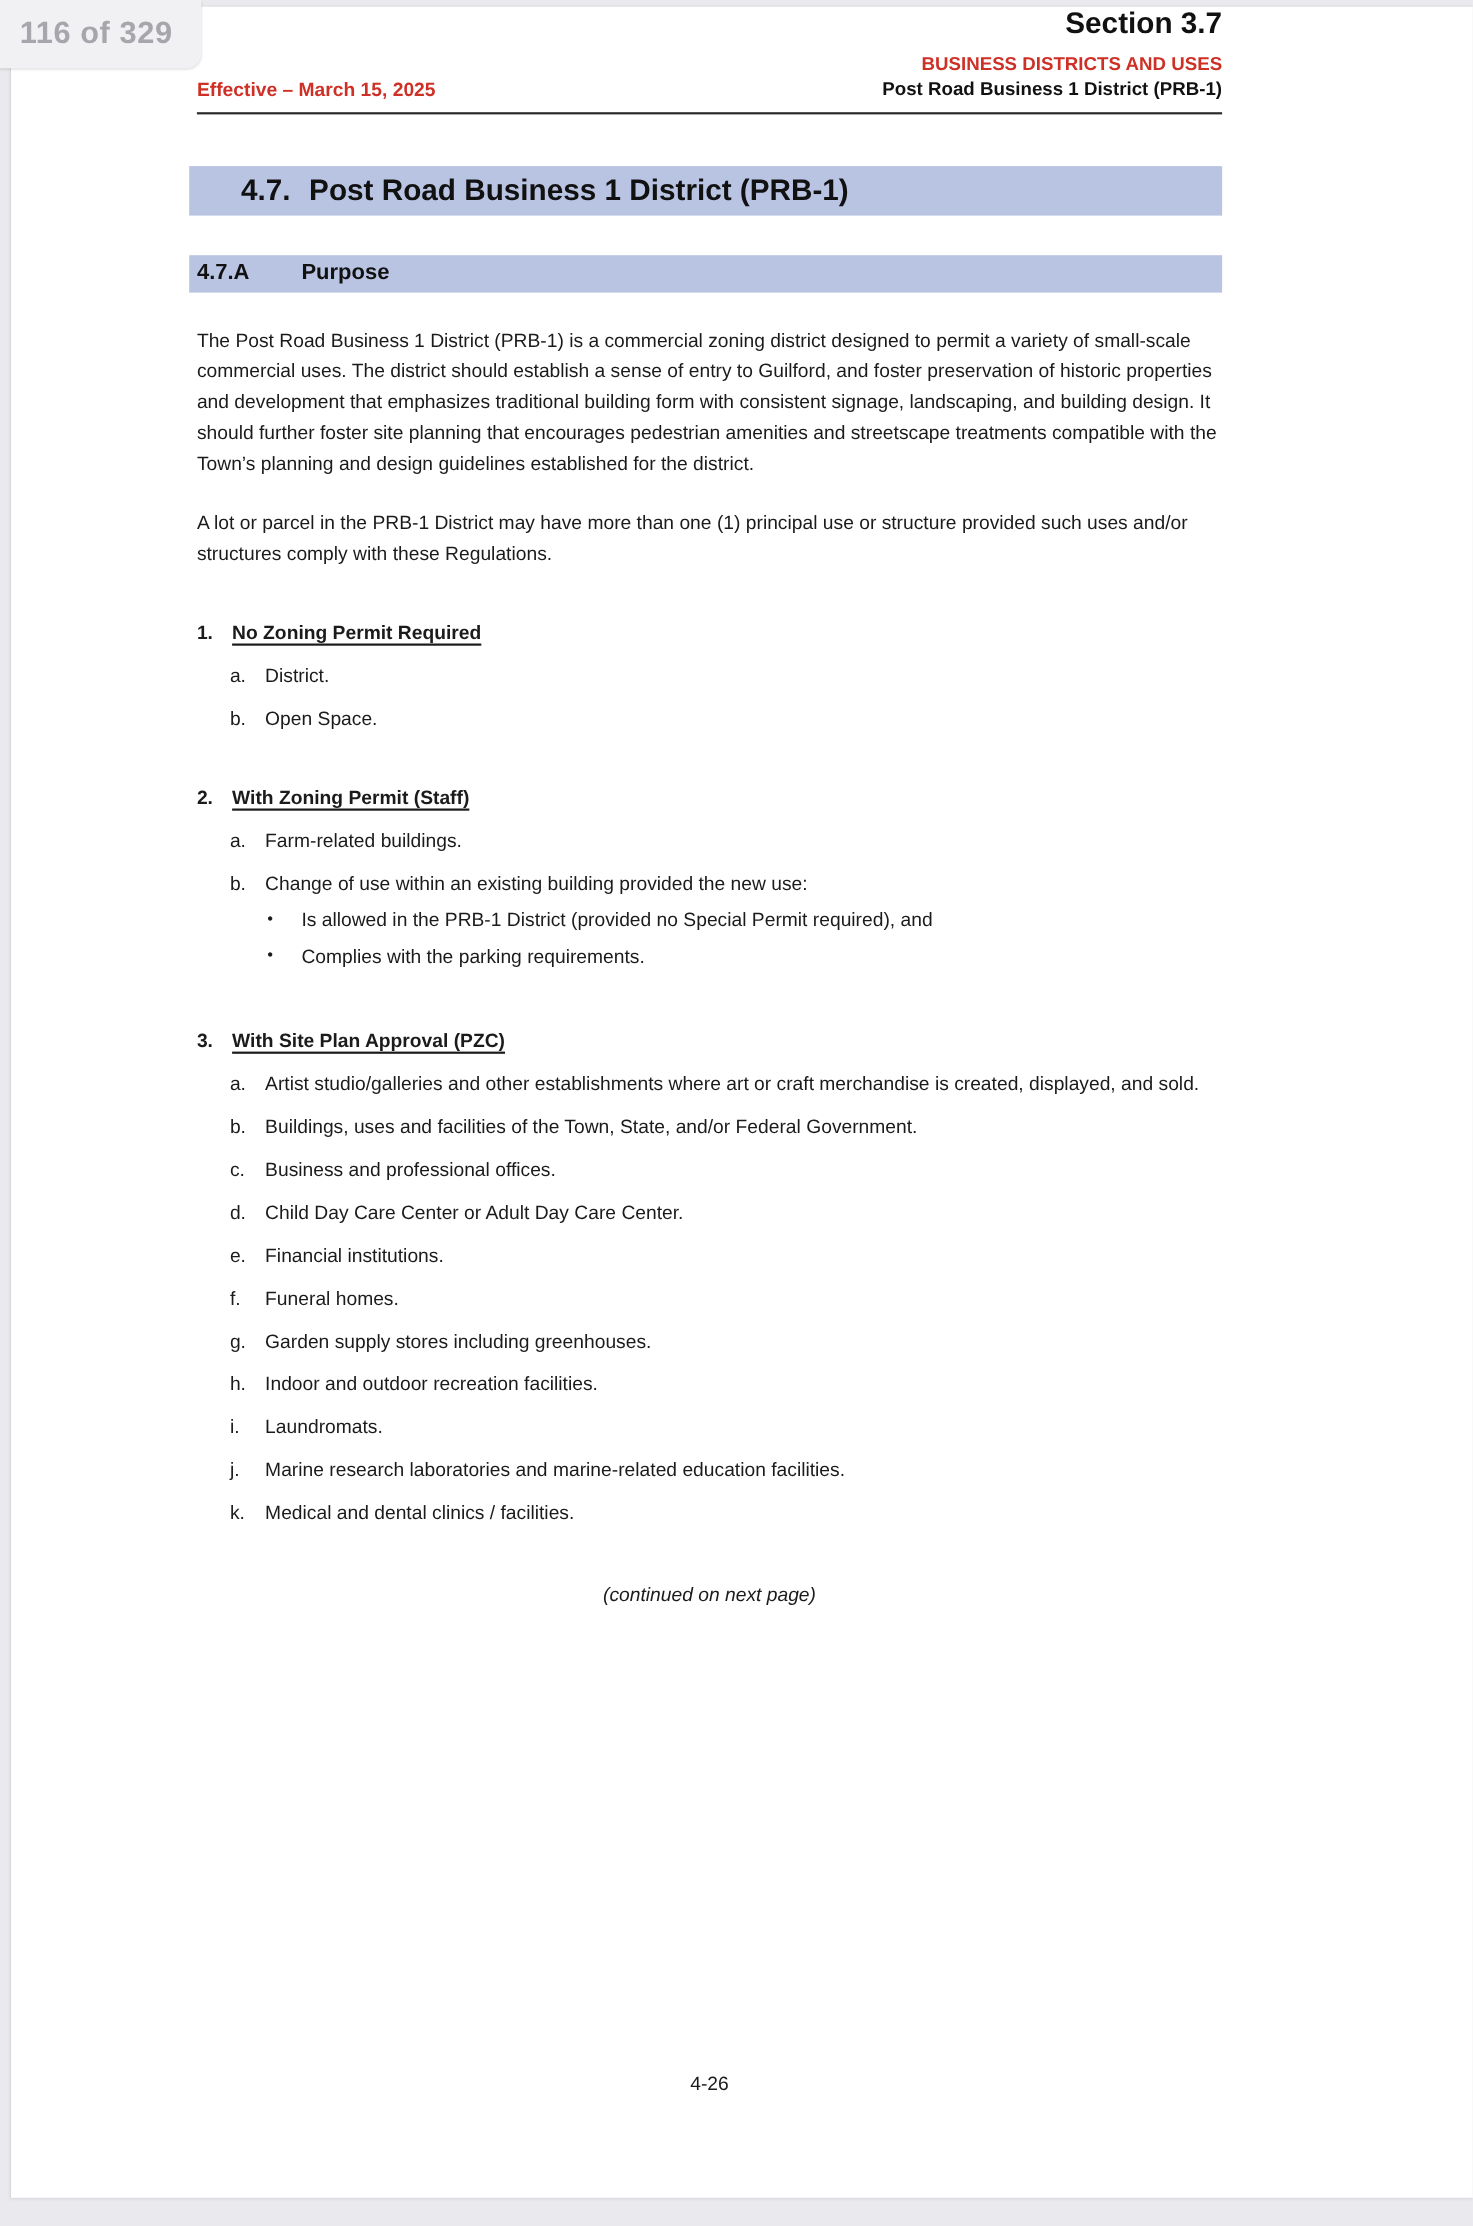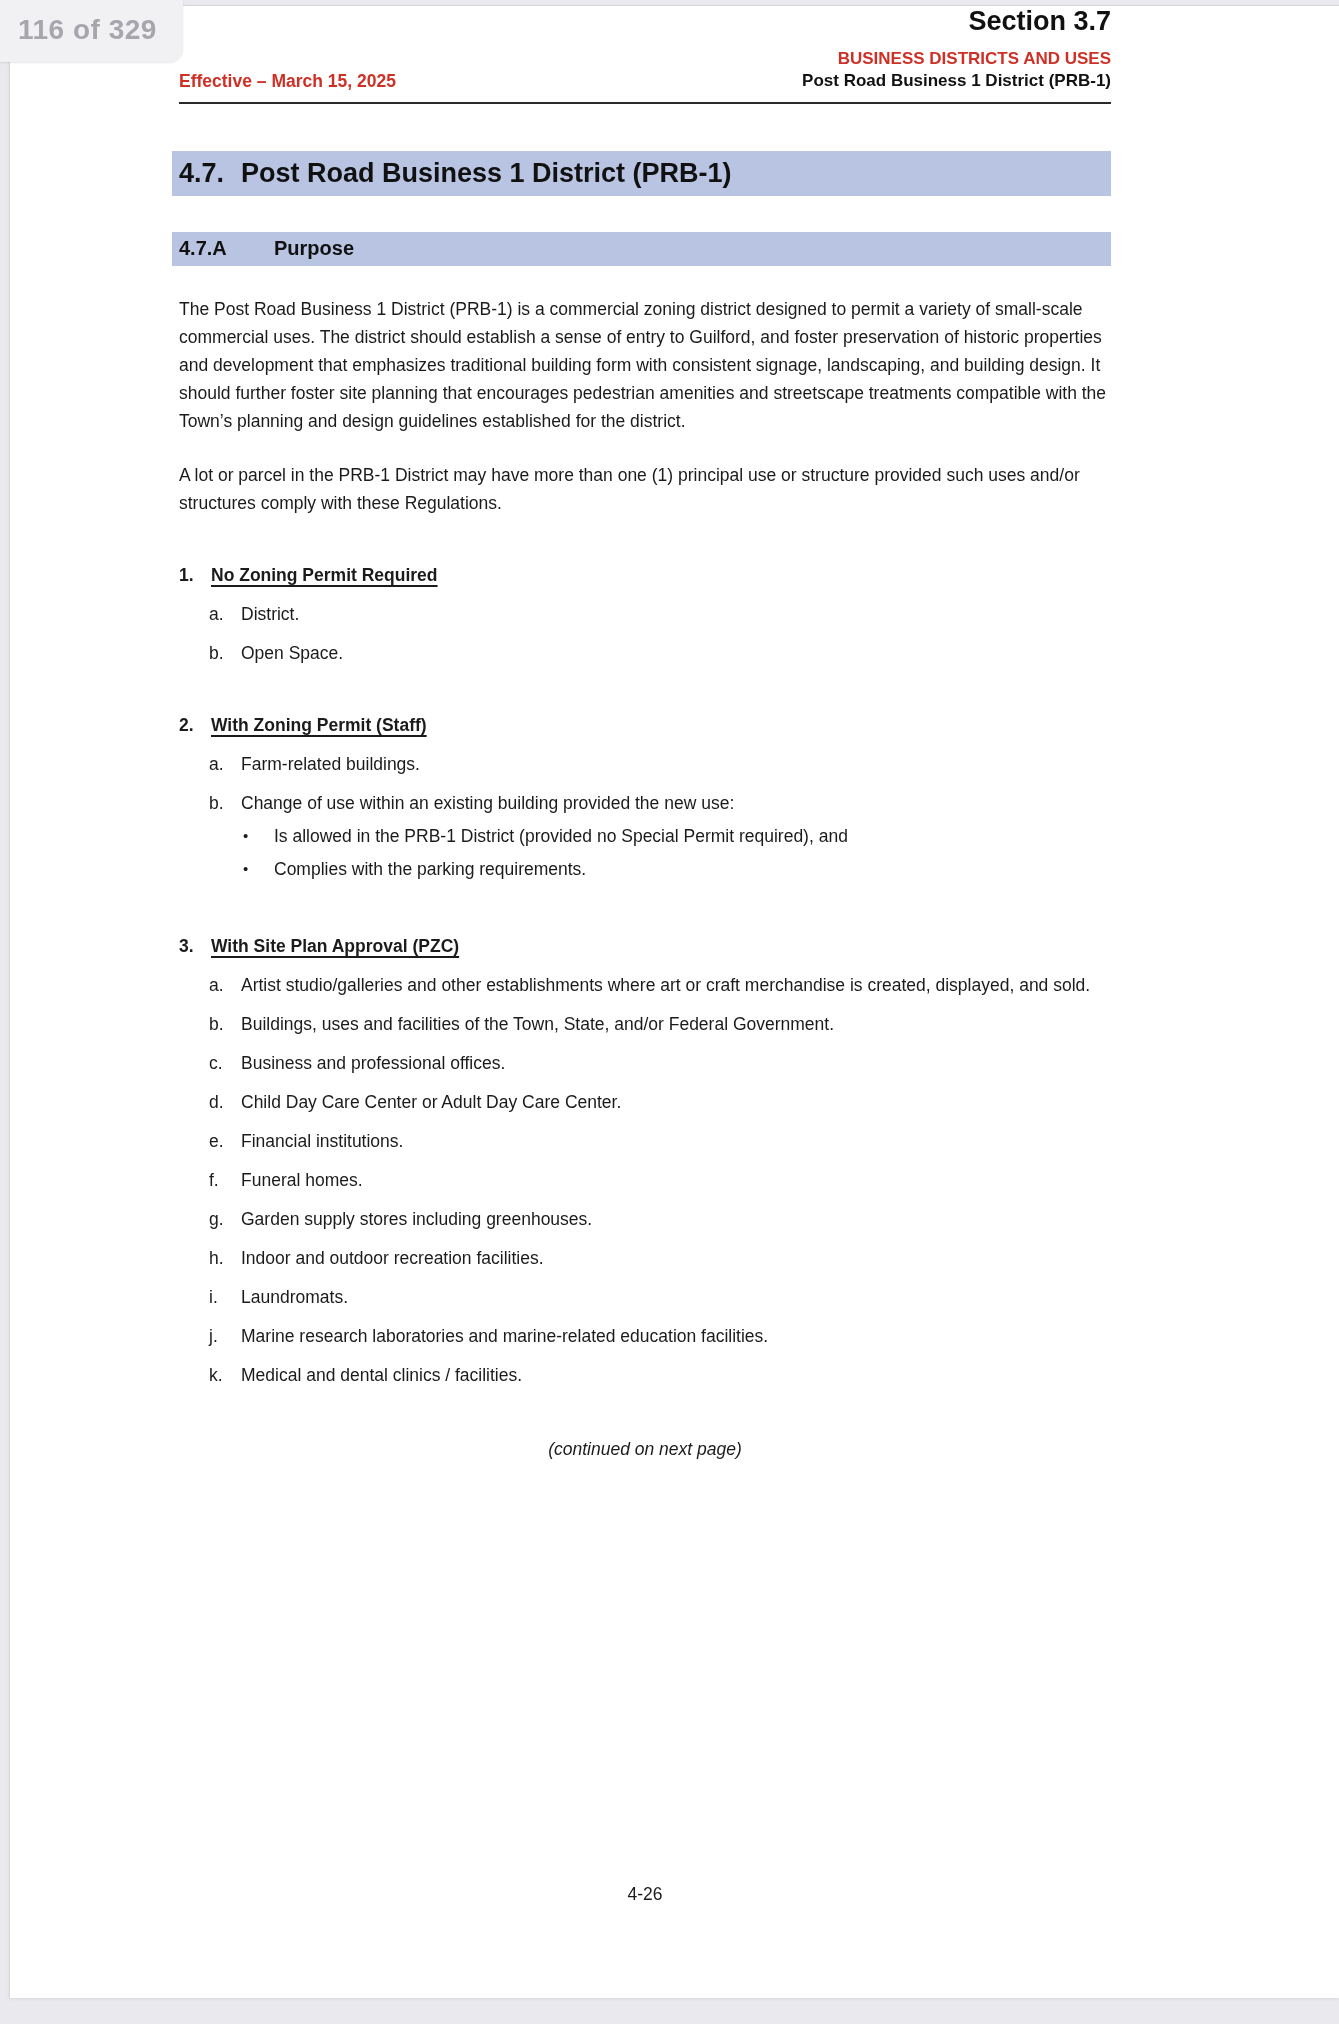--- a/index.html
+++ b/index.html
@@ -46,21 +46,21 @@
   
   .title-bar {
     margin-top:47px;
     margin-left:-7px;
     padding:7px 8px 7px 7px;
     background:var(--bar,#b8c4e2);
     font-size:27px;
     font-weight:bold;
     color:#111;
   }
-  .title-bar .bar-num { display:inline-block; min-width:62px; }
+  .title-bar .bar-num { display:inline-block; min-width:62px;margin-left:40px; }
   .sub-bar {
     margin-left:-7px;
     padding:5px 8px 6px 7px;
     background:var(--bar,#b8c4e2);
     font-size:20px;
     font-weight:bold;
     color:#111;
   }
   .sub-bar .bar-num { display:inline-block; min-width:95px; }
   .sub-bar.purpose { margin-top:36px; }

